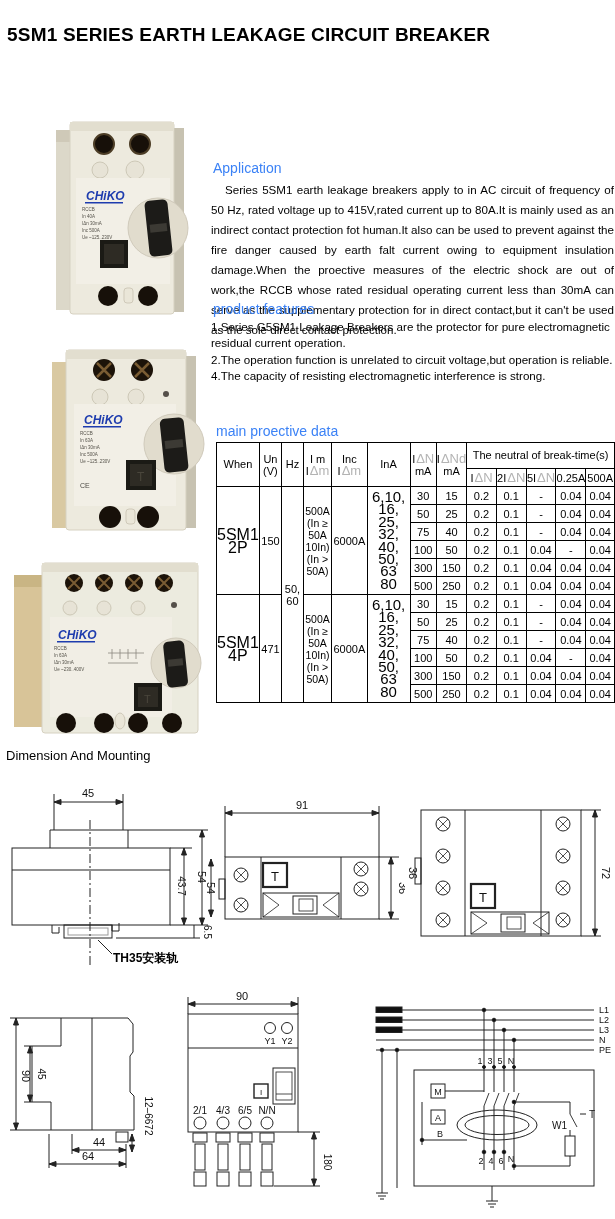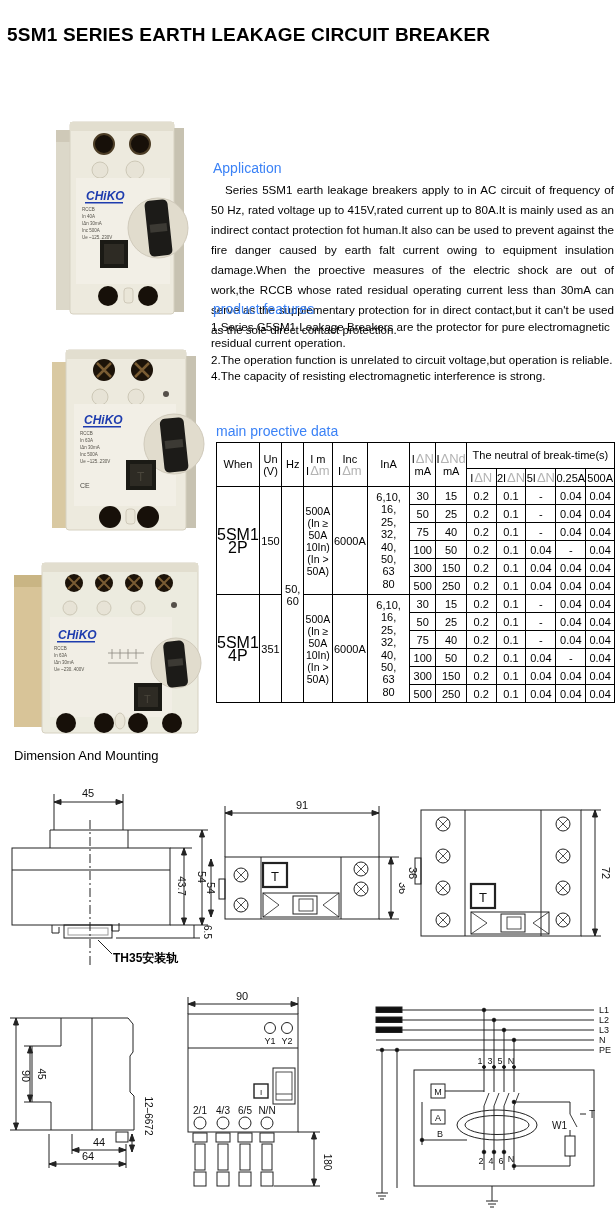--- a/index.html
+++ b/index.html
@@ -14,21 +14,21 @@
   .feat div{margin:0;}
   
   table.tech{border-collapse:collapse;table-layout:fixed;font-size:11px;}
   table.tech th,table.tech td{border:1px solid #000;text-align:center;vertical-align:middle;
        padding:0;font-weight:normal;overflow:hidden;}
   table.tech thead tr:first-child th{height:25px;line-height:11px;}
   table.tech thead tr:last-child th{height:17px;}
   td.val{height:17px;}
   td.group-type{font-size:16px;line-height:13px;}
   td.group-im{text-align:left;padding-left:2px;font-size:10.5px;line-height:12px;}
-  td.group-ina{font-size:11px;line-height:12.4px;}
+  td.group-ina{font-size:15px;line-height:12.4px;}
   .sub{font-size:13px;color:#b3b3b3;margin-left:1px;}
   .h1,.h2{display:block;line-height:12px;}
   svg text{font-family:"Liberation Sans",sans-serif;}
   .dimtxt{font-size:11px;fill:#111;}
   .dimtxt-s{font-size:10px;fill:#111;}
   .wire{font-size:9px;fill:#111;}
   .railtxt{font-size:12px;fill:#000;font-weight:bold;}
   .brand{font-size:12px;font-weight:bold;fill:#1e3cae;font-style:italic;}
   .tiny{font-size:4.5px;fill:#55524a;}
 </style>
@@ -265,21 +265,21 @@
           <td class="val">500</td>
           <td class="val">250</td>
           <td class="val">0.2</td>
           <td class="val">0.1</td>
           <td class="val">0.04</td>
           <td class="val">0.04</td>
           <td class="val">0.04</td>
         </tr>
         <tr>
           <td rowspan="6" class="group-type">5SM1<br>4P</td>
-          <td rowspan="6">351</td>
+          <td rowspan="6">471</td>
           <td rowspan="6" class="group-im">500A<br>(In ≥<br>50A<br>10In)<br>(In &gt;<br>50A)</td>
           <td rowspan="6">6000A</td>
           <td rowspan="6" class="group-ina">6,10,<br>16,<br>25,<br>32,<br>40,<br>50,<br>63<br>80</td>
           <td class="val">30</td>
           <td class="val">15</td>
           <td class="val">0.2</td>
           <td class="val">0.1</td>
           <td class="val">-</td>
           <td class="val">0.04</td>
           <td class="val">0.04</td>
@@ -325,21 +325,21 @@
           <td class="val">250</td>
           <td class="val">0.2</td>
           <td class="val">0.1</td>
           <td class="val">0.04</td>
           <td class="val">0.04</td>
           <td class="val">0.04</td>
         </tr>
       </tbody>
   </table>
 
-  <div class="abs" style="left:6px;top:748px;font-size:13px;margin-left:8px;">Dimension And Mounting</div>
+  <div class="abs" style="left:6px;top:748px;font-size:13px;">Dimension And Mounting</div>
 
   <svg class="abs" style="left:8px;top:780px;" width="204" height="205" viewBox="0 0 204 205">
     <g stroke="#222" stroke-width="1" fill="none">
       <line x1="46" y1="22" x2="115" y2="22"></line>
       <polygon points="46,22 53,19.5 53,24.5" fill="#222"></polygon>
       <polygon points="115,22 108,19.5 108,24.5" fill="#222"></polygon>
       <line x1="46" y1="14" x2="46" y2="50"></line>
         <line x1="115" y1="14" x2="115" y2="50"></line>
       <path d="M42,50 H120 V68 M42,50 V68"></path>
       <rect x="4" y="68" width="158" height="77"></rect>

